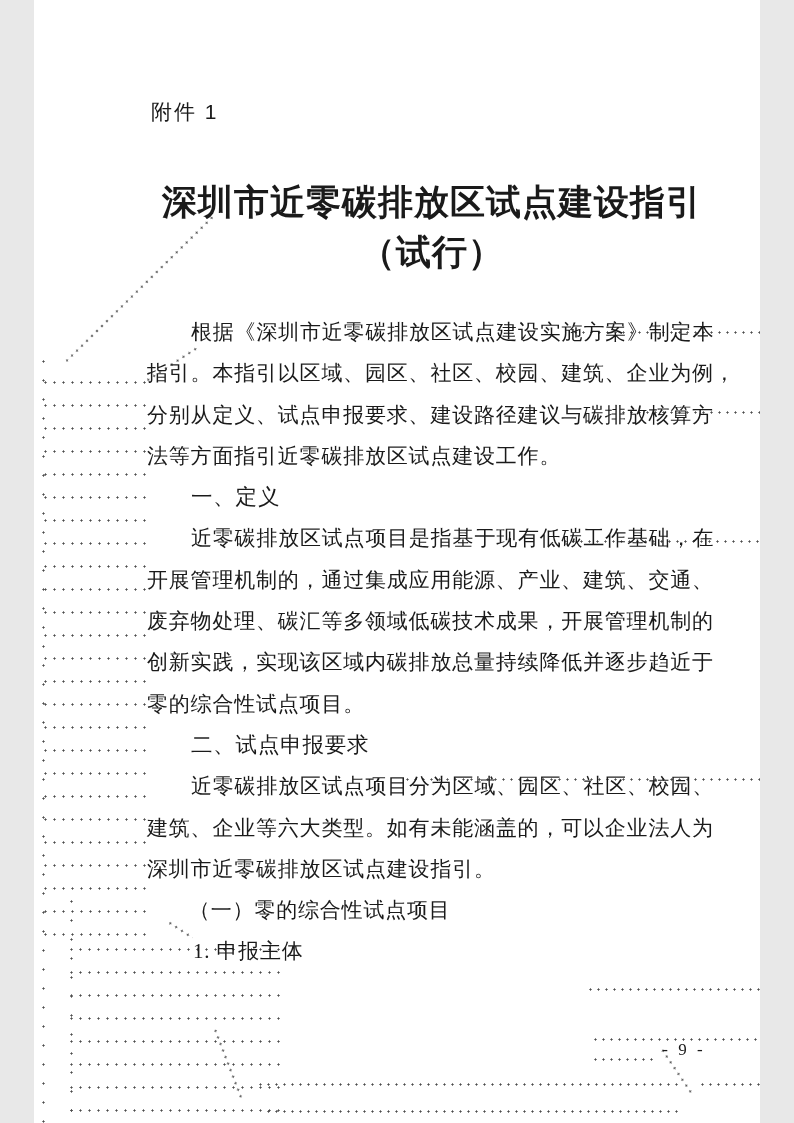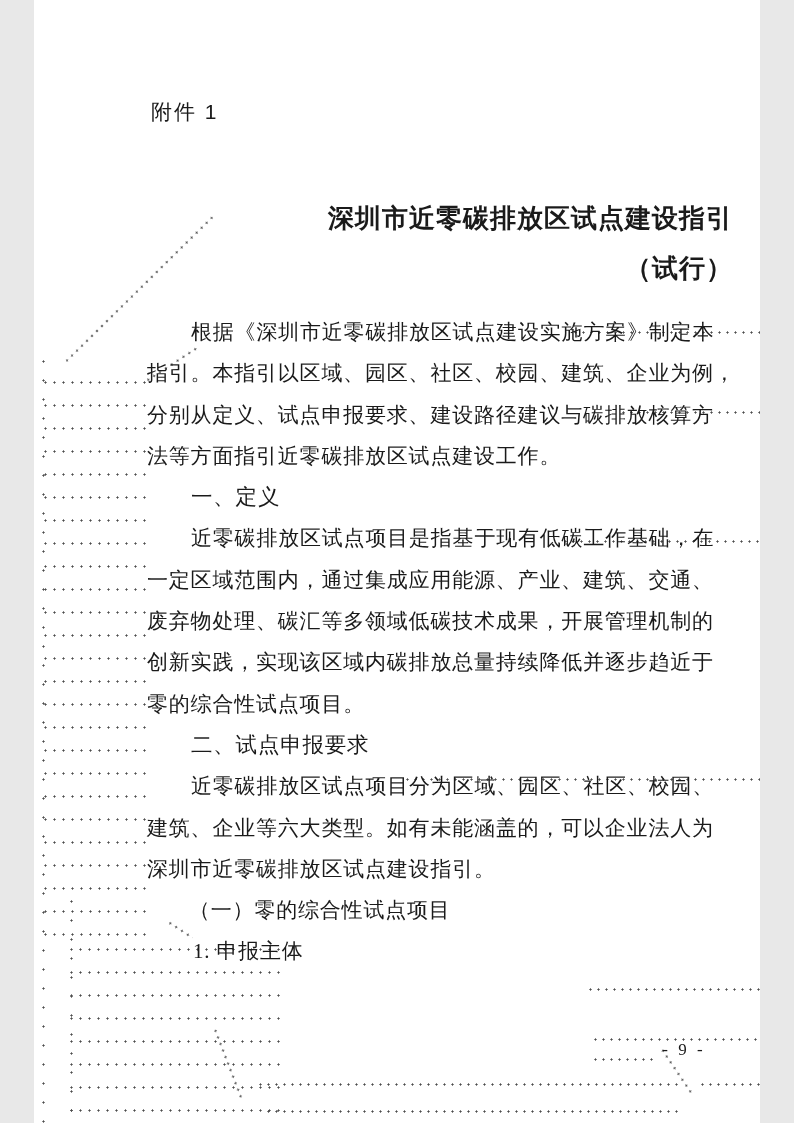--- a/index.html
+++ b/index.html
@@ -35,22 +35,22 @@
     transform-origin:0 50%;
   }
   
   .attachment{
     position:absolute;left:117px;top:98px;
     font-family:"Liberation Sans","DejaVu Sans",sans-serif;
     font-size:21px;letter-spacing:2px;white-space:pre;
   }
   .title{
     position:absolute;left:113px;top:178px;width:570px;
-    text-align:right;font-weight:700;font-size:26px;line-height:50px;
-    letter-spacing:1px;margin:16px;
+    text-align:center;font-weight:700;font-size:35px;line-height:50px;
+    letter-spacing:1px;margin:0;
   }
   .doc-body{
     position:absolute;left:113px;top:312px;width:572px;
     font-size:21px;letter-spacing:0.8px;
   }
   .line{height:41.3px;line-height:41.3px;white-space:nowrap;}
   .line.first{text-indent:44px;}
   .line.heading1{
     font-family:"Liberation Sans","DejaVu Sans",sans-serif;
     font-weight:400;padding-left:44px;font-size:21.5px;
@@ -101,21 +101,21 @@
     <div>（试行）</div>
   </h1>
 
   <div class="doc-body" id="doc-body">
       <div class="line first">根据《深圳市近零碳排放区试点建设实施方案》制定本</div>
       <div class="line">指引。本指引以区域、园区、社区、校园、建筑、企业为例，</div>
       <div class="line">分别从定义、试点申报要求、建设路径建议与碳排放核算方</div>
       <div class="line">法等方面指引近零碳排放区试点建设工作。</div>
       <div class="line heading1">一、定义</div>
       <div class="line first">近零碳排放区试点项目是指基于现有低碳工作基础，在</div>
-      <div class="line">一定区域范围内，通过集成应用能源、产业、建筑、交通、</div>
+      <div class="line">开展管理机制的，通过集成应用能源、产业、建筑、交通、</div>
       <div class="line">废弃物处理、碳汇等多领域低碳技术成果，开展管理机制的</div>
       <div class="line">创新实践，实现该区域内碳排放总量持续降低并逐步趋近于</div>
       <div class="line">零的综合性试点项目。</div>
       <div class="line heading1">二、试点申报要求</div>
       <div class="line first">近零碳排放区试点项目分为区域、园区、社区、校园、</div>
       <div class="line">建筑、企业等六大类型。如有未能涵盖的，可以企业法人为</div>
       <div class="line">深圳市近零碳排放区试点建设指引。</div>
       <div class="line heading2">（一）零的综合性试点项目</div>
       <div class="line heading3">1. 申报主体</div>
     </div>

